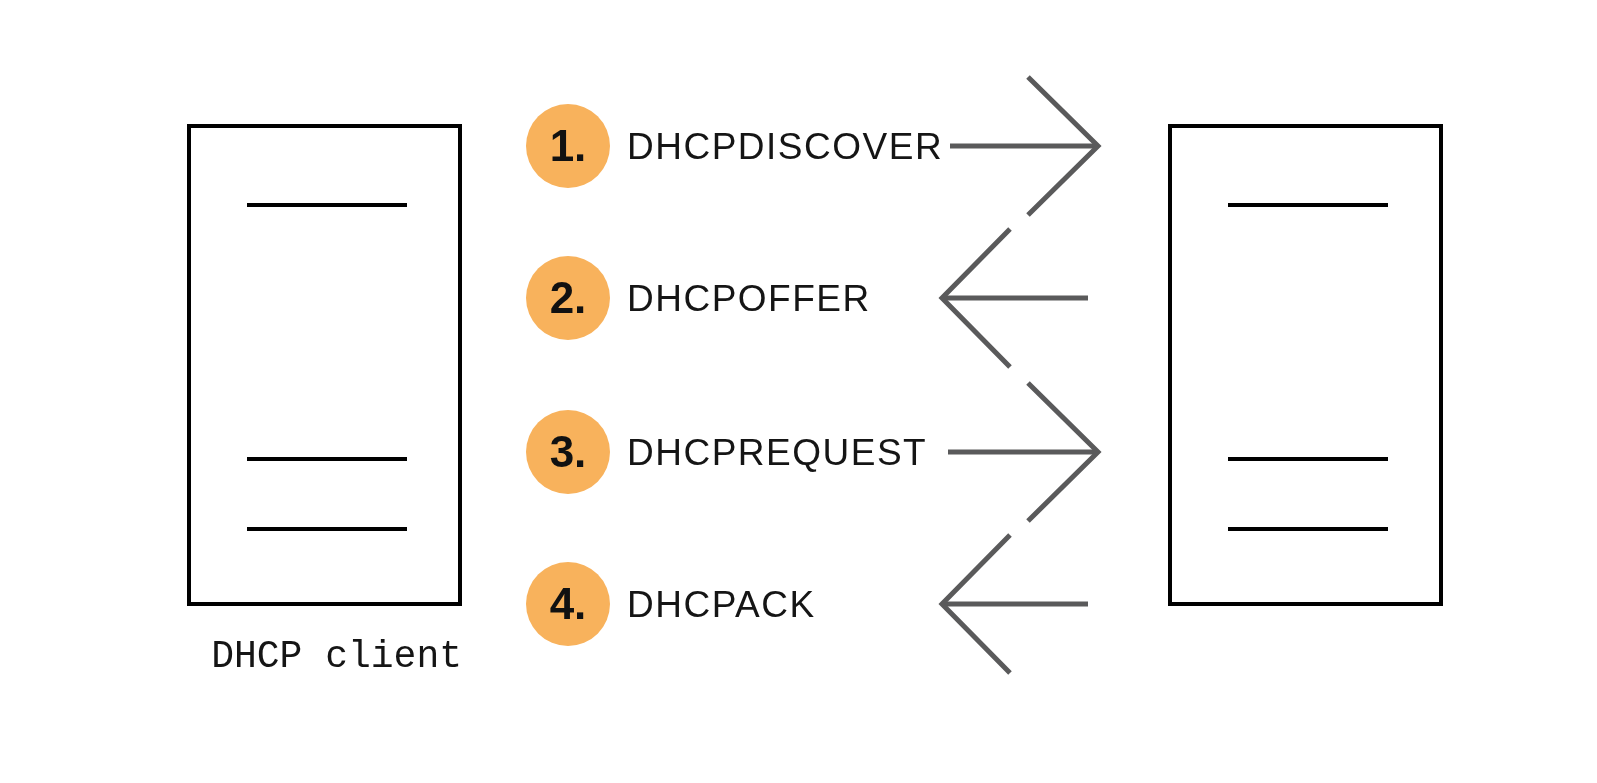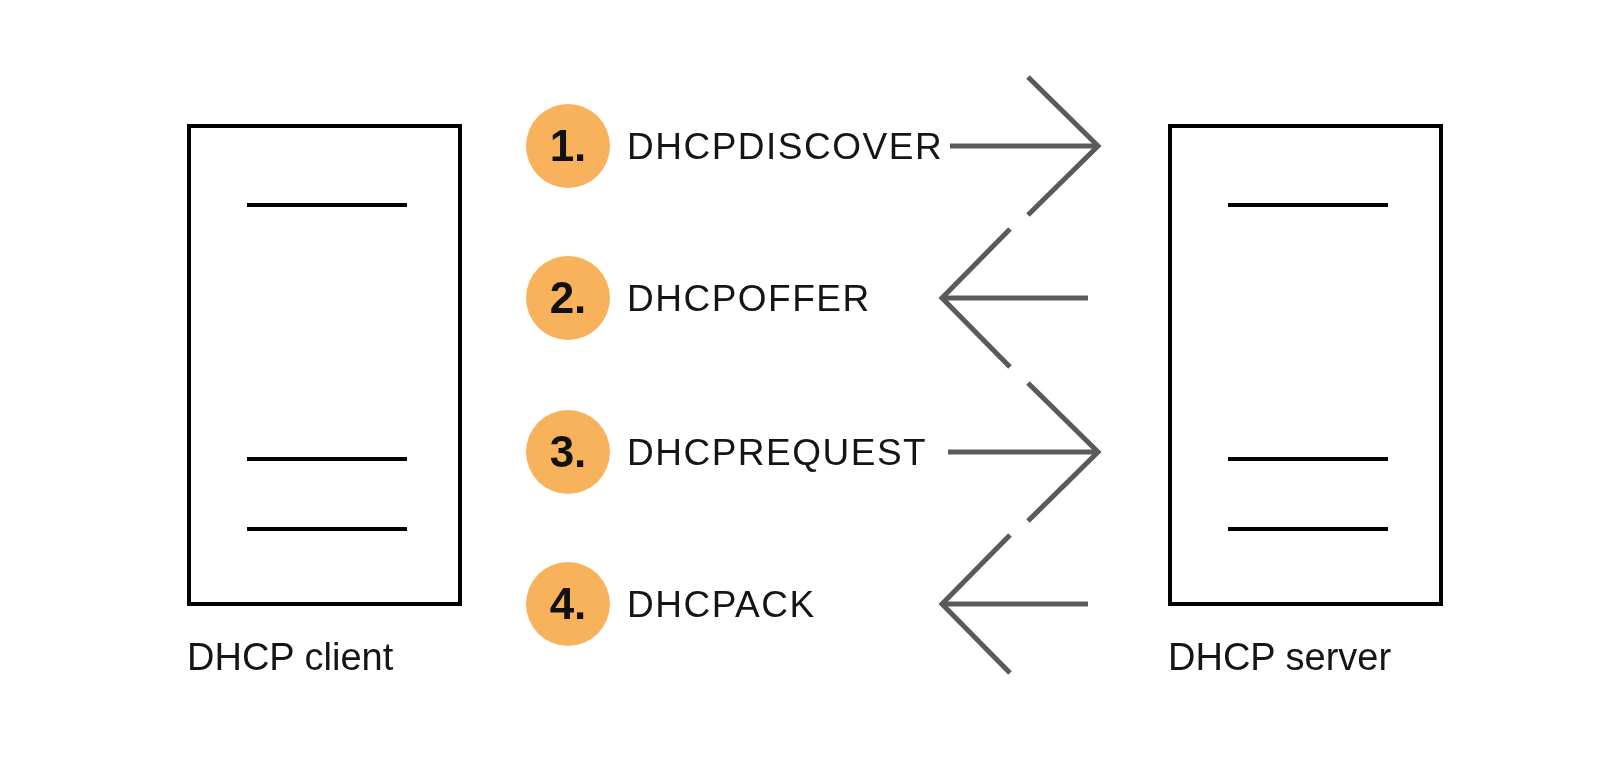--- a/index.html
+++ b/index.html
@@ -34,25 +34,26 @@
     width:160px;height:4px;
     background:var(--outline);
   }
   .node-line.l1{top:75px;}
   .node-line.l2{top:329px;}
   .node-line.l3{top:399px;}
   .node-label{
     position:absolute;
     top:638px;
     width:275px;
-    text-align:left;
+    text-align:right;
     font-size:38px;
     font-weight:400;
     color:var(--text);
     line-height:1.0;
+    font-family:Liberation Mono, monospace;
   }
   .node-label.client{left:187px;}
   .node-label.server{left:1168px;}
   
   .step-row{
     position:absolute;
     left:526px;
     height:0;
   }
   .step-badge{
@@ -100,21 +101,20 @@
     <div class="node-line l2"></div>
     <div class="node-line l3"></div>
   </div>
   <div class="node-label client">DHCP client</div>
 
   <div class="node server">
     <div class="node-line l1"></div>
     <div class="node-line l2"></div>
     <div class="node-line l3"></div>
   </div>
-  <div class="node-label server">DHCP server</div>
 
   <div class="step-row row-1">
     <div class="step-badge">
       <span>1.</span>
     </div>
     <div class="step-label">DHCPDISCOVER</div>
   </div>
 
   <div class="step-row row-2">
     <div class="step-badge">

